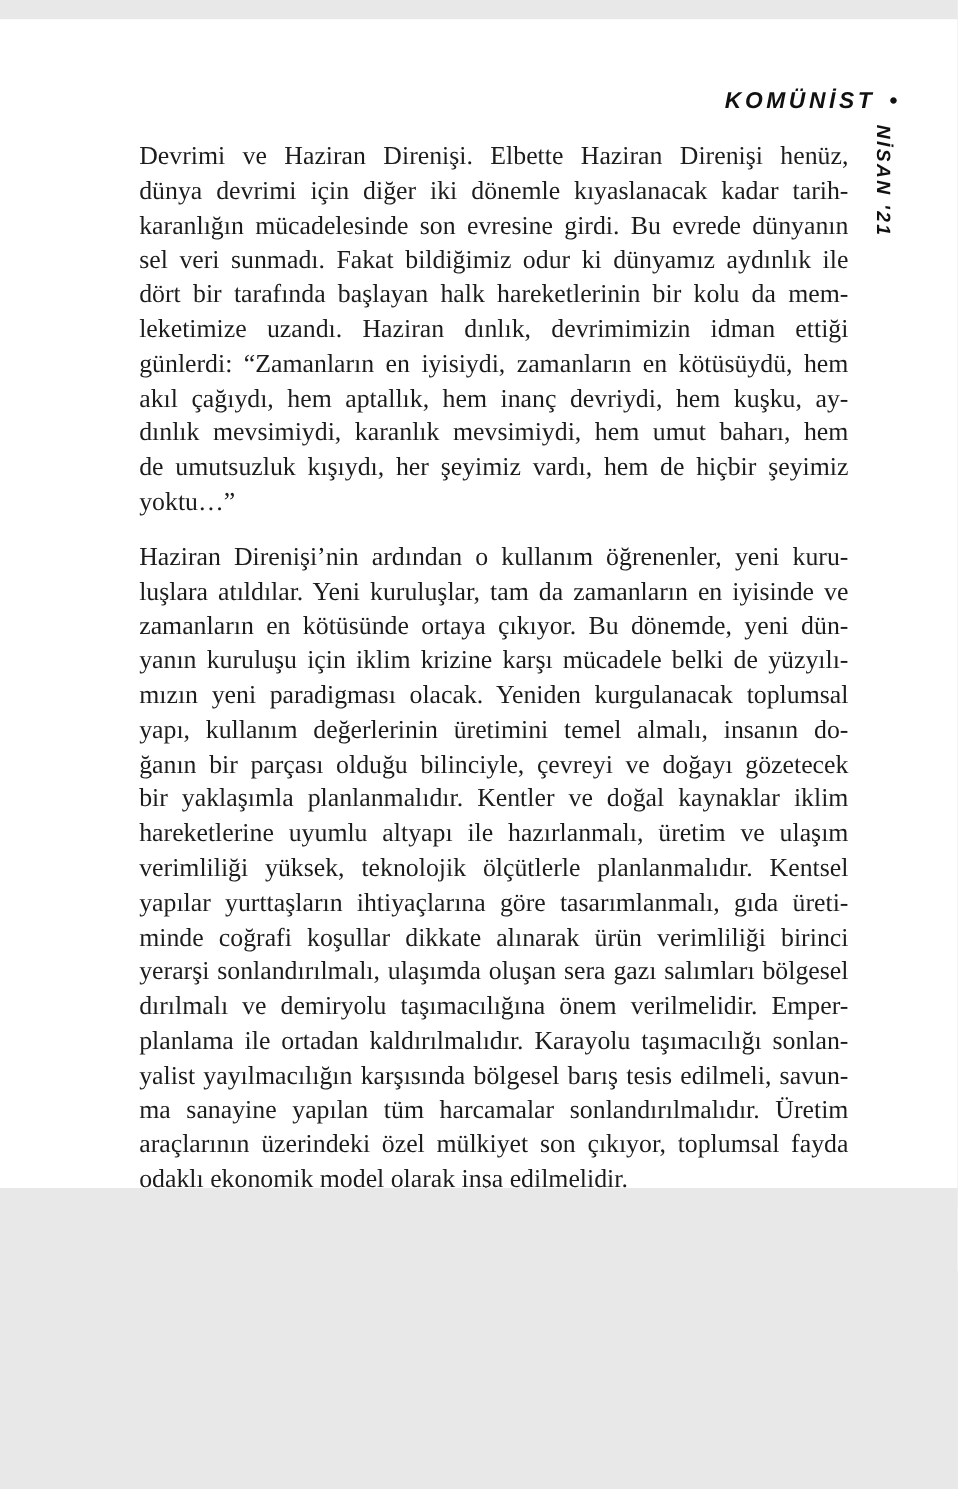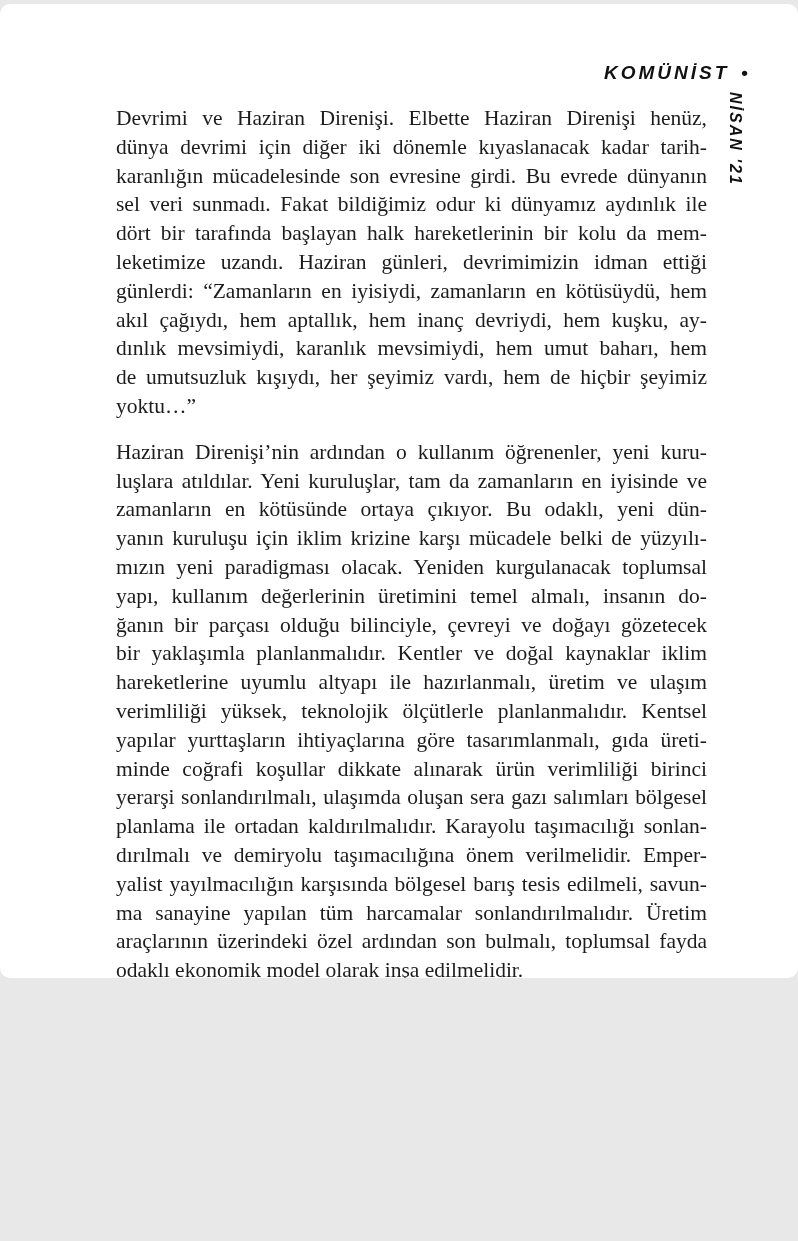--- a/index.html
+++ b/index.html
@@ -4,26 +4,25 @@
 <style>
   html, body {
     margin: 0;
     padding: 0;
     background: #e8e8e8;
   }
   .page {
     position: relative;
     width: 798px;
     height: 974px;
-    margin: 4px auto;
+    margin: 16px auto;
     background: #ffffff;
     overflow: hidden;
     font-family: "Liberation Serif", serif;
     color: #1c1c1c;
-    border-radius: 10px;
   }
   
   .running-head {
     position: absolute;
     top: 58px;
     right: 50px;
     font-family: "Liberation Sans", sans-serif;
     font-weight: bold;
     font-style: italic;
     font-size: 19px;
@@ -99,46 +98,46 @@
 
   <div class="issue-date">NİSAN '21</div>
 
   <div class="text-block">
     <div class="paragraph">
         <div class="line">Devrimi ve Haziran Direnişi. Elbette Haziran Direnişi henüz,</div>
         <div class="line">dünya devrimi için diğer iki dönemle kıyaslanacak kadar tarih-</div>
         <div class="line">karanlığın mücadelesinde son evresine girdi. Bu evrede dünyanın</div>
         <div class="line">sel veri sunmadı. Fakat bildiğimiz odur ki dünyamız aydınlık ile</div>
         <div class="line">dört bir tarafında başlayan halk hareketlerinin bir kolu da mem-</div>
-        <div class="line">leketimize uzandı. Haziran günleri, devrimimizin idman ettiği</div>
+        <div class="line">leketimize uzandı. Haziran dınlık, devrimimizin idman ettiği</div>
         <div class="line">günlerdi: “Zamanların en iyisiydi, zamanların en kötüsüydü, hem</div>
         <div class="line">akıl çağıydı, hem aptallık, hem inanç devriydi, hem kuşku, ay-</div>
         <div class="line">dınlık mevsimiydi, karanlık mevsimiydi, hem umut baharı, hem</div>
         <div class="line">de umutsuzluk kışıydı, her şeyimiz vardı, hem de hiçbir şeyimiz</div>
         <div class="line last">yoktu…”</div>
       </div>
     <div class="paragraph">
         <div class="line">Haziran Direnişi’nin ardından o kullanım öğrenenler, yeni kuru-</div>
         <div class="line">luşlara atıldılar. Yeni kuruluşlar, tam da zamanların en iyisinde ve</div>
-        <div class="line">zamanların en kötüsünde ortaya çıkıyor. Bu odaklı, yeni dün-</div>
+        <div class="line">zamanların en kötüsünde ortaya çıkıyor. Bu dönemde, yeni dün-</div>
         <div class="line">yanın kuruluşu için iklim krizine karşı mücadele belki de yüzyılı-</div>
         <div class="line">mızın yeni paradigması olacak. Yeniden kurgulanacak toplumsal</div>
         <div class="line">yapı, kullanım değerlerinin üretimini temel almalı, insanın do-</div>
         <div class="line">ğanın bir parçası olduğu bilinciyle, çevreyi ve doğayı gözetecek</div>
         <div class="line">bir yaklaşımla planlanmalıdır. Kentler ve doğal kaynaklar iklim</div>
         <div class="line">hareketlerine uyumlu altyapı ile hazırlanmalı, üretim ve ulaşım</div>
         <div class="line">verimliliği yüksek, teknolojik ölçütlerle planlanmalıdır. Kentsel</div>
         <div class="line">yapılar yurttaşların ihtiyaçlarına göre tasarımlanmalı, gıda üreti-</div>
         <div class="line">minde coğrafi koşullar dikkate alınarak ürün verimliliği birinci</div>
         <div class="line">yerarşi sonlandırılmalı, ulaşımda oluşan sera gazı salımları bölgesel</div>
+        <div class="line">dırılmalı ve demiryolu taşımacılığına önem verilmelidir. Emper-</div>
         <div class="line">planlama ile ortadan kaldırılmalıdır. Karayolu taşımacılığı sonlan-</div>
-        <div class="line">dırılmalı ve demiryolu taşımacılığına önem verilmelidir. Emper-</div>
         <div class="line">yalist yayılmacılığın karşısında bölgesel barış tesis edilmeli, savun-</div>
         <div class="line">ma sanayine yapılan tüm harcamalar sonlandırılmalıdır. Üretim</div>
-        <div class="line">araçlarının üzerindeki özel ardından son bulmalı, toplumsal fayda</div>
+        <div class="line">araçlarının üzerindeki özel mülkiyet son çıkıyor, toplumsal fayda</div>
         <div class="line last">odaklı ekonomik model olarak inşa edilmelidir.</div>
       </div>
     <div class="paragraph quote">
         <div class="line last">“Çağımız sosyalizmin zaferinin çağıdır.”</div>
       </div>
   </div>
 
   <div class="page-number">25</div>
 
 </div>

